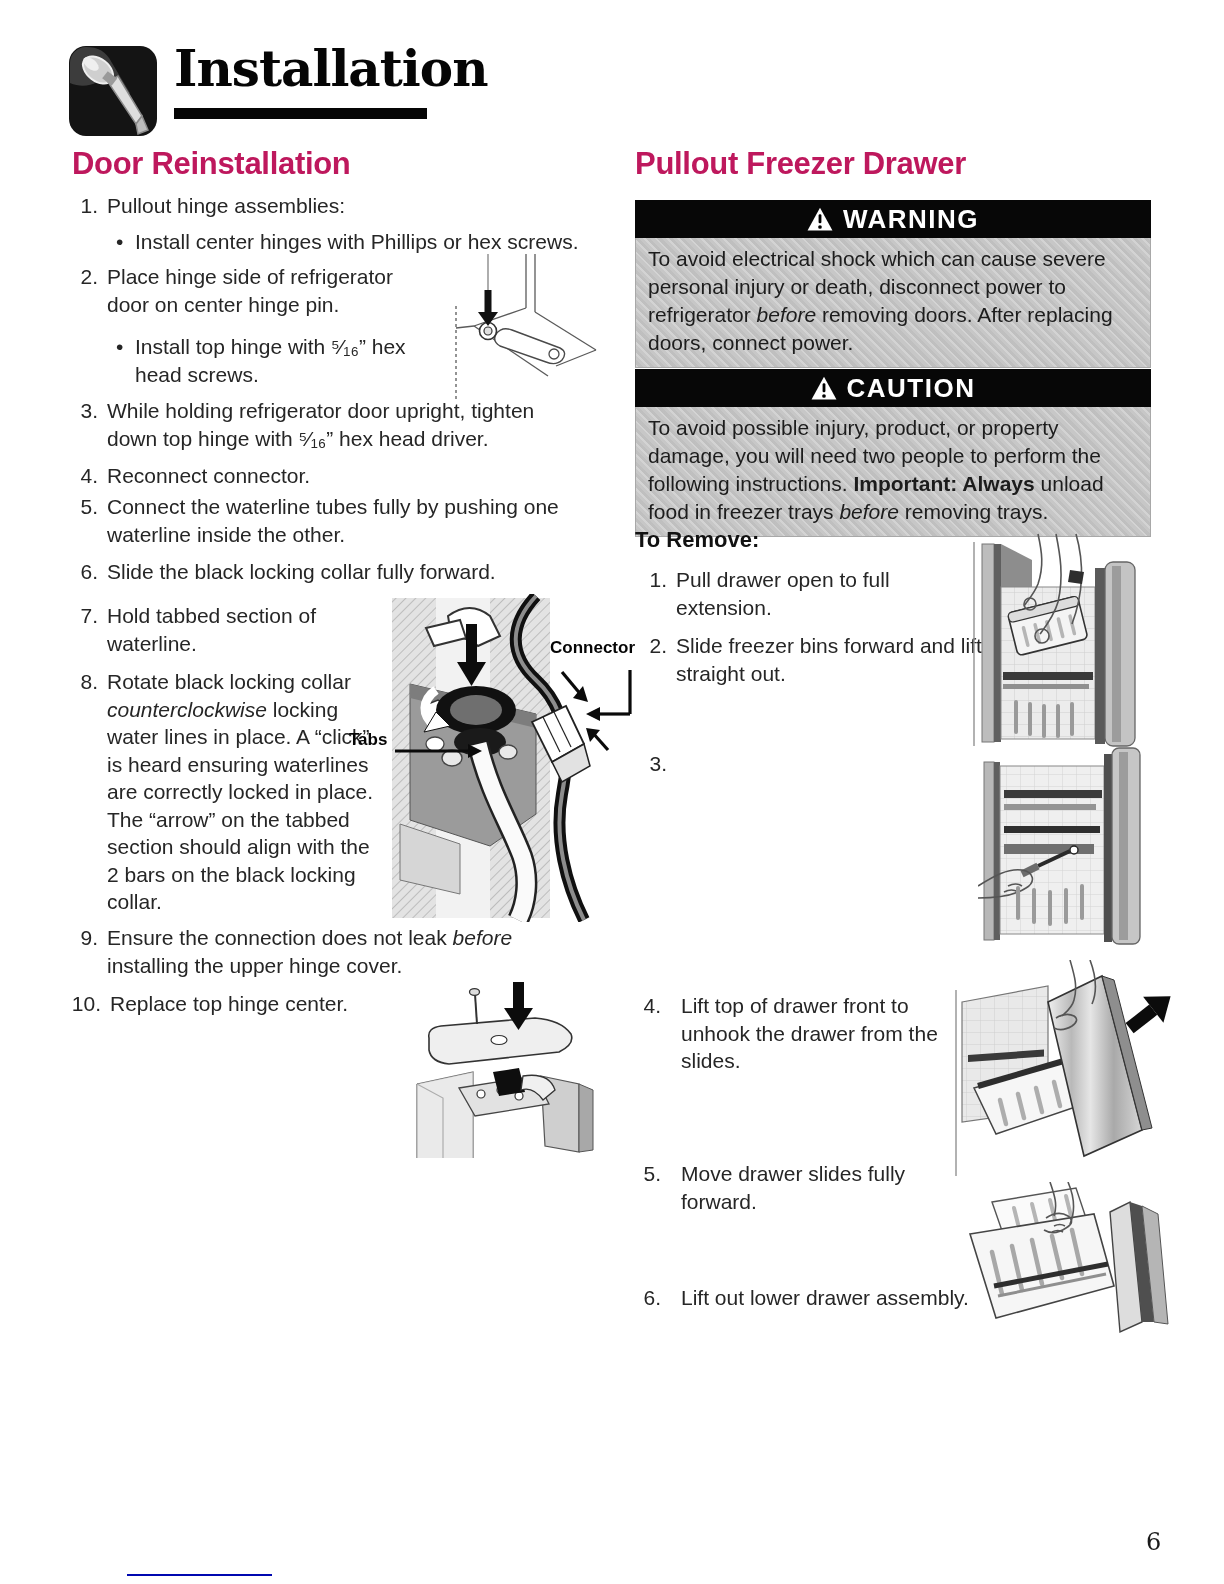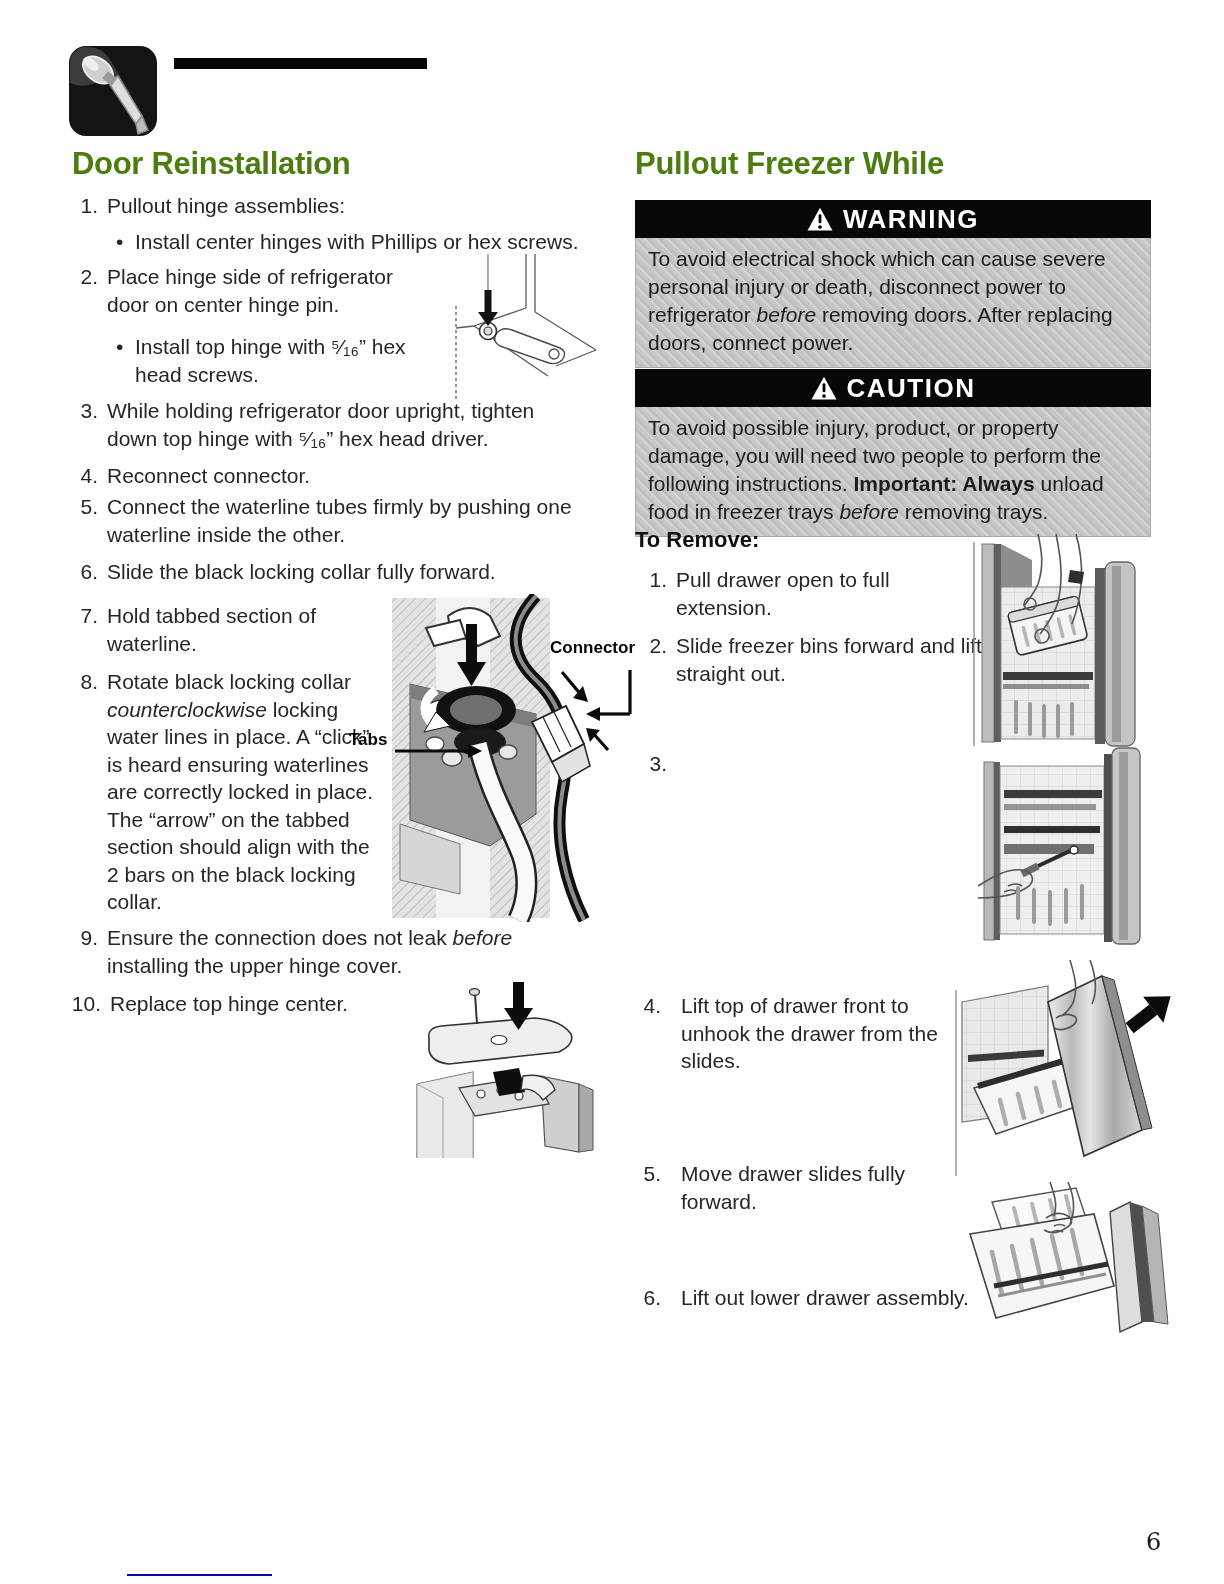--- a/index.html
+++ b/index.html
@@ -6,21 +6,21 @@
   .page{position:relative;width:1224px;height:1584px;background:#fff;overflow:hidden;
         font-family:"Liberation Sans",sans-serif;color:#242424;}
   
   .brand{position:absolute;left:68px;top:44px;display:flex;align-items:flex-start;}
   .brand-icon{width:92px;height:96px;}
   .brand-text{margin-left:14px;}
   .brand-title{font-family:"DejaVu Serif",serif;font-weight:bold;font-size:50px;
                letter-spacing:-1px;color:#050505;line-height:1;margin:0;}
   .brand-rule{width:253px;height:11px;background:#050505;margin-top:14px;}
   
-  .col-heading{position:absolute;font-size:31px;font-weight:bold;color:#4d7c0f;
+  .col-heading{position:absolute;font-size:31px;font-weight:bold;color:#be185d;
                letter-spacing:-0.3px;margin:0;}
   
   .step{position:absolute;display:flex;font-size:21px;line-height:27.5px;color:#262626;}
   .step .num{flex:0 0 26px;text-align:right;margin-right:9px;}
   .step.wnum .num{flex:0 0 32px;}
   .step.wide-gap .num{margin-right:20px;flex:0 0 24px;}
   .bullet{position:absolute;display:flex;font-size:21px;line-height:27.5px;color:#262626;}
   .bullet .dot{flex:0 0 10px;margin-right:9px;}
   .em{font-style:italic;}
   
@@ -52,20 +52,21 @@
         <rect x="1" y="2" width="88" height="90" rx="17" fill="#141414"></rect>
         <path d="M18 3 a16 16 0 0 0 -16 16 v20 c14 6 30 2 38 -12 l14 28 8 -6 -18 -30 c-6 -12 -14 -16 -26 -16z" fill="#3c3c3c"></path>
         <ellipse cx="30" cy="26" rx="17" ry="11" fill="#cfcfcf" stroke="#efefef" stroke-width="2" transform="rotate(38 30 26)"></ellipse>
         <ellipse cx="23" cy="20" rx="9" ry="5" fill="#efefef" transform="rotate(38 23 20)"></ellipse>
         <polygon points="40,38 50,32 74,72 68,80" fill="#dedede" stroke="#8a8a8a" stroke-width="1.5"></polygon>
         <polygon points="68,80 74,72 80,86 70,90" fill="#bdbdbd" stroke="#8a8a8a" stroke-width="1.5"></polygon>
         <rect x="36" y="30" width="12" height="9" fill="#9a9a9a" transform="rotate(38 42 34)"></rect>
       </svg>
     </div>
     <div class="brand-text">
+      <h1 class="brand-title">Installation</h1>
       <div class="brand-rule"></div>
     </div>
   </div>
 
   <h2 class="col-heading" style="left:72px;top:146px;">Door Reinstallation</h2>
 
   <div class="step" style="left:72px;top:192px;">
     <span class="num">1.</span>
     <span class="txt">Pullout hinge assemblies:</span>
   </div>
@@ -88,21 +89,21 @@
     <span class="txt" style="width:478px;">While holding refrigerator door upright, tighten down top hinge with ⁵⁄₁₆” hex head driver.</span>
   </div>
 
   <div class="step" style="left:72px;top:462px;">
     <span class="num">4.</span>
     <span class="txt">Reconnect connector.</span>
   </div>
 
   <div class="step" style="left:72px;top:493px;">
     <span class="num">5.</span>
-    <span class="txt" style="width:492px;">Connect the waterline tubes firmly by pushing one waterline inside the other.</span>
+    <span class="txt" style="width:492px;">Connect the waterline tubes fully by pushing one waterline inside the other.</span>
   </div>
 
   <div class="step" style="left:72px;top:558px;">
     <span class="num">6.</span>
     <span class="txt">Slide the black locking collar fully forward.</span>
   </div>
 
   <div class="step" style="left:72px;top:602px;">
     <span class="num">7.</span>
     <span class="txt" style="width:230px;">Hold tabbed section of waterline.</span>
@@ -232,21 +233,21 @@
       <ellipse cx="96" cy="60" rx="8" ry="4.5" fill="#fff" stroke="#333" stroke-width="1.2"></ellipse>
 
       <line x1="72" y1="14" x2="74" y2="44" stroke="#333" stroke-width="2"></line>
       <ellipse cx="71.5" cy="12" rx="5" ry="3.4" fill="#ddd" stroke="#333" stroke-width="1.3"></ellipse>
 
       <rect x="110" y="2" width="11" height="28" fill="#0c0c0c"></rect>
       <polygon points="101,28 130,28 115.5,50" fill="#0c0c0c"></polygon>
     </svg>
   </div>
 
-  <h2 class="col-heading" style="left:635px;top:146px;">Pullout Freezer While</h2>
+  <h2 class="col-heading" style="left:635px;top:146px;">Pullout Freezer Drawer</h2>
 
   <div class="alert" style="top:200px;">
     <div class="alert-bar">
       <span style="display:inline-flex;">
         <svg width="26" height="24" viewBox="0 0 24 22">
           <path d="M12 0.5 L23.5 21.5 H0.5 Z" fill="#ffffff"></path>
           <rect x="10.7" y="6.5" width="2.6" height="8.5" rx="1.2" fill="#000"></rect>
           <circle cx="12" cy="18.4" r="1.7" fill="#000"></circle>
         </svg>
       </span>

